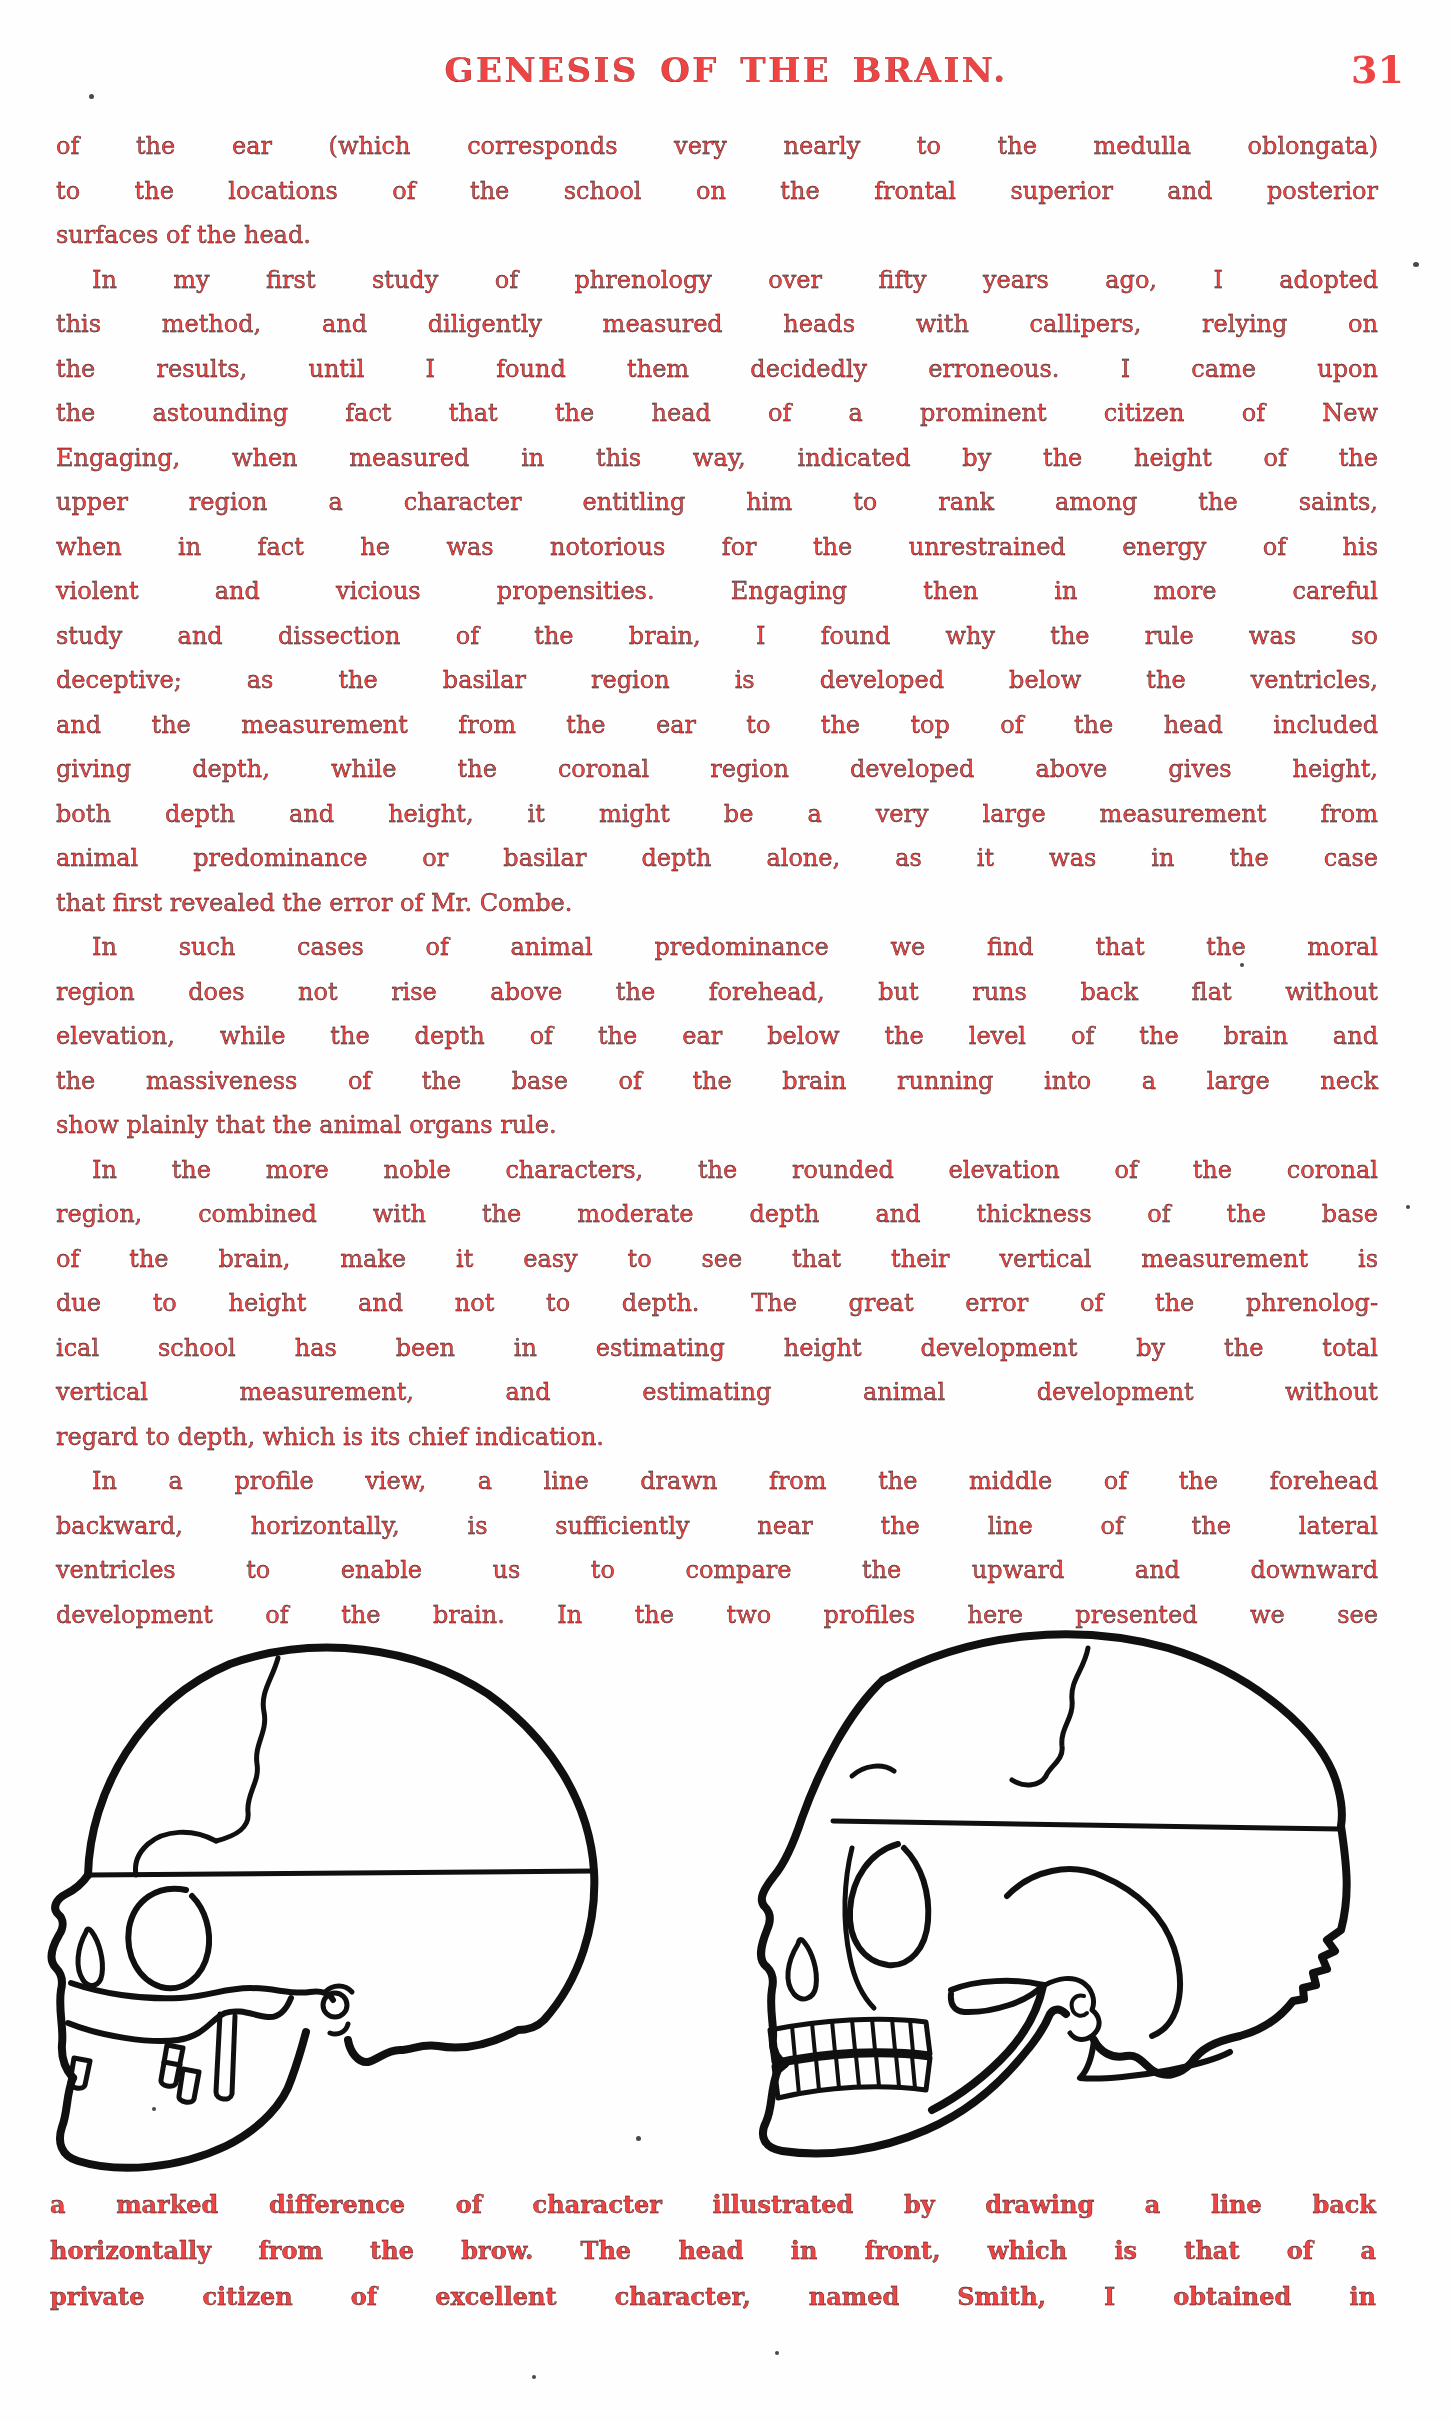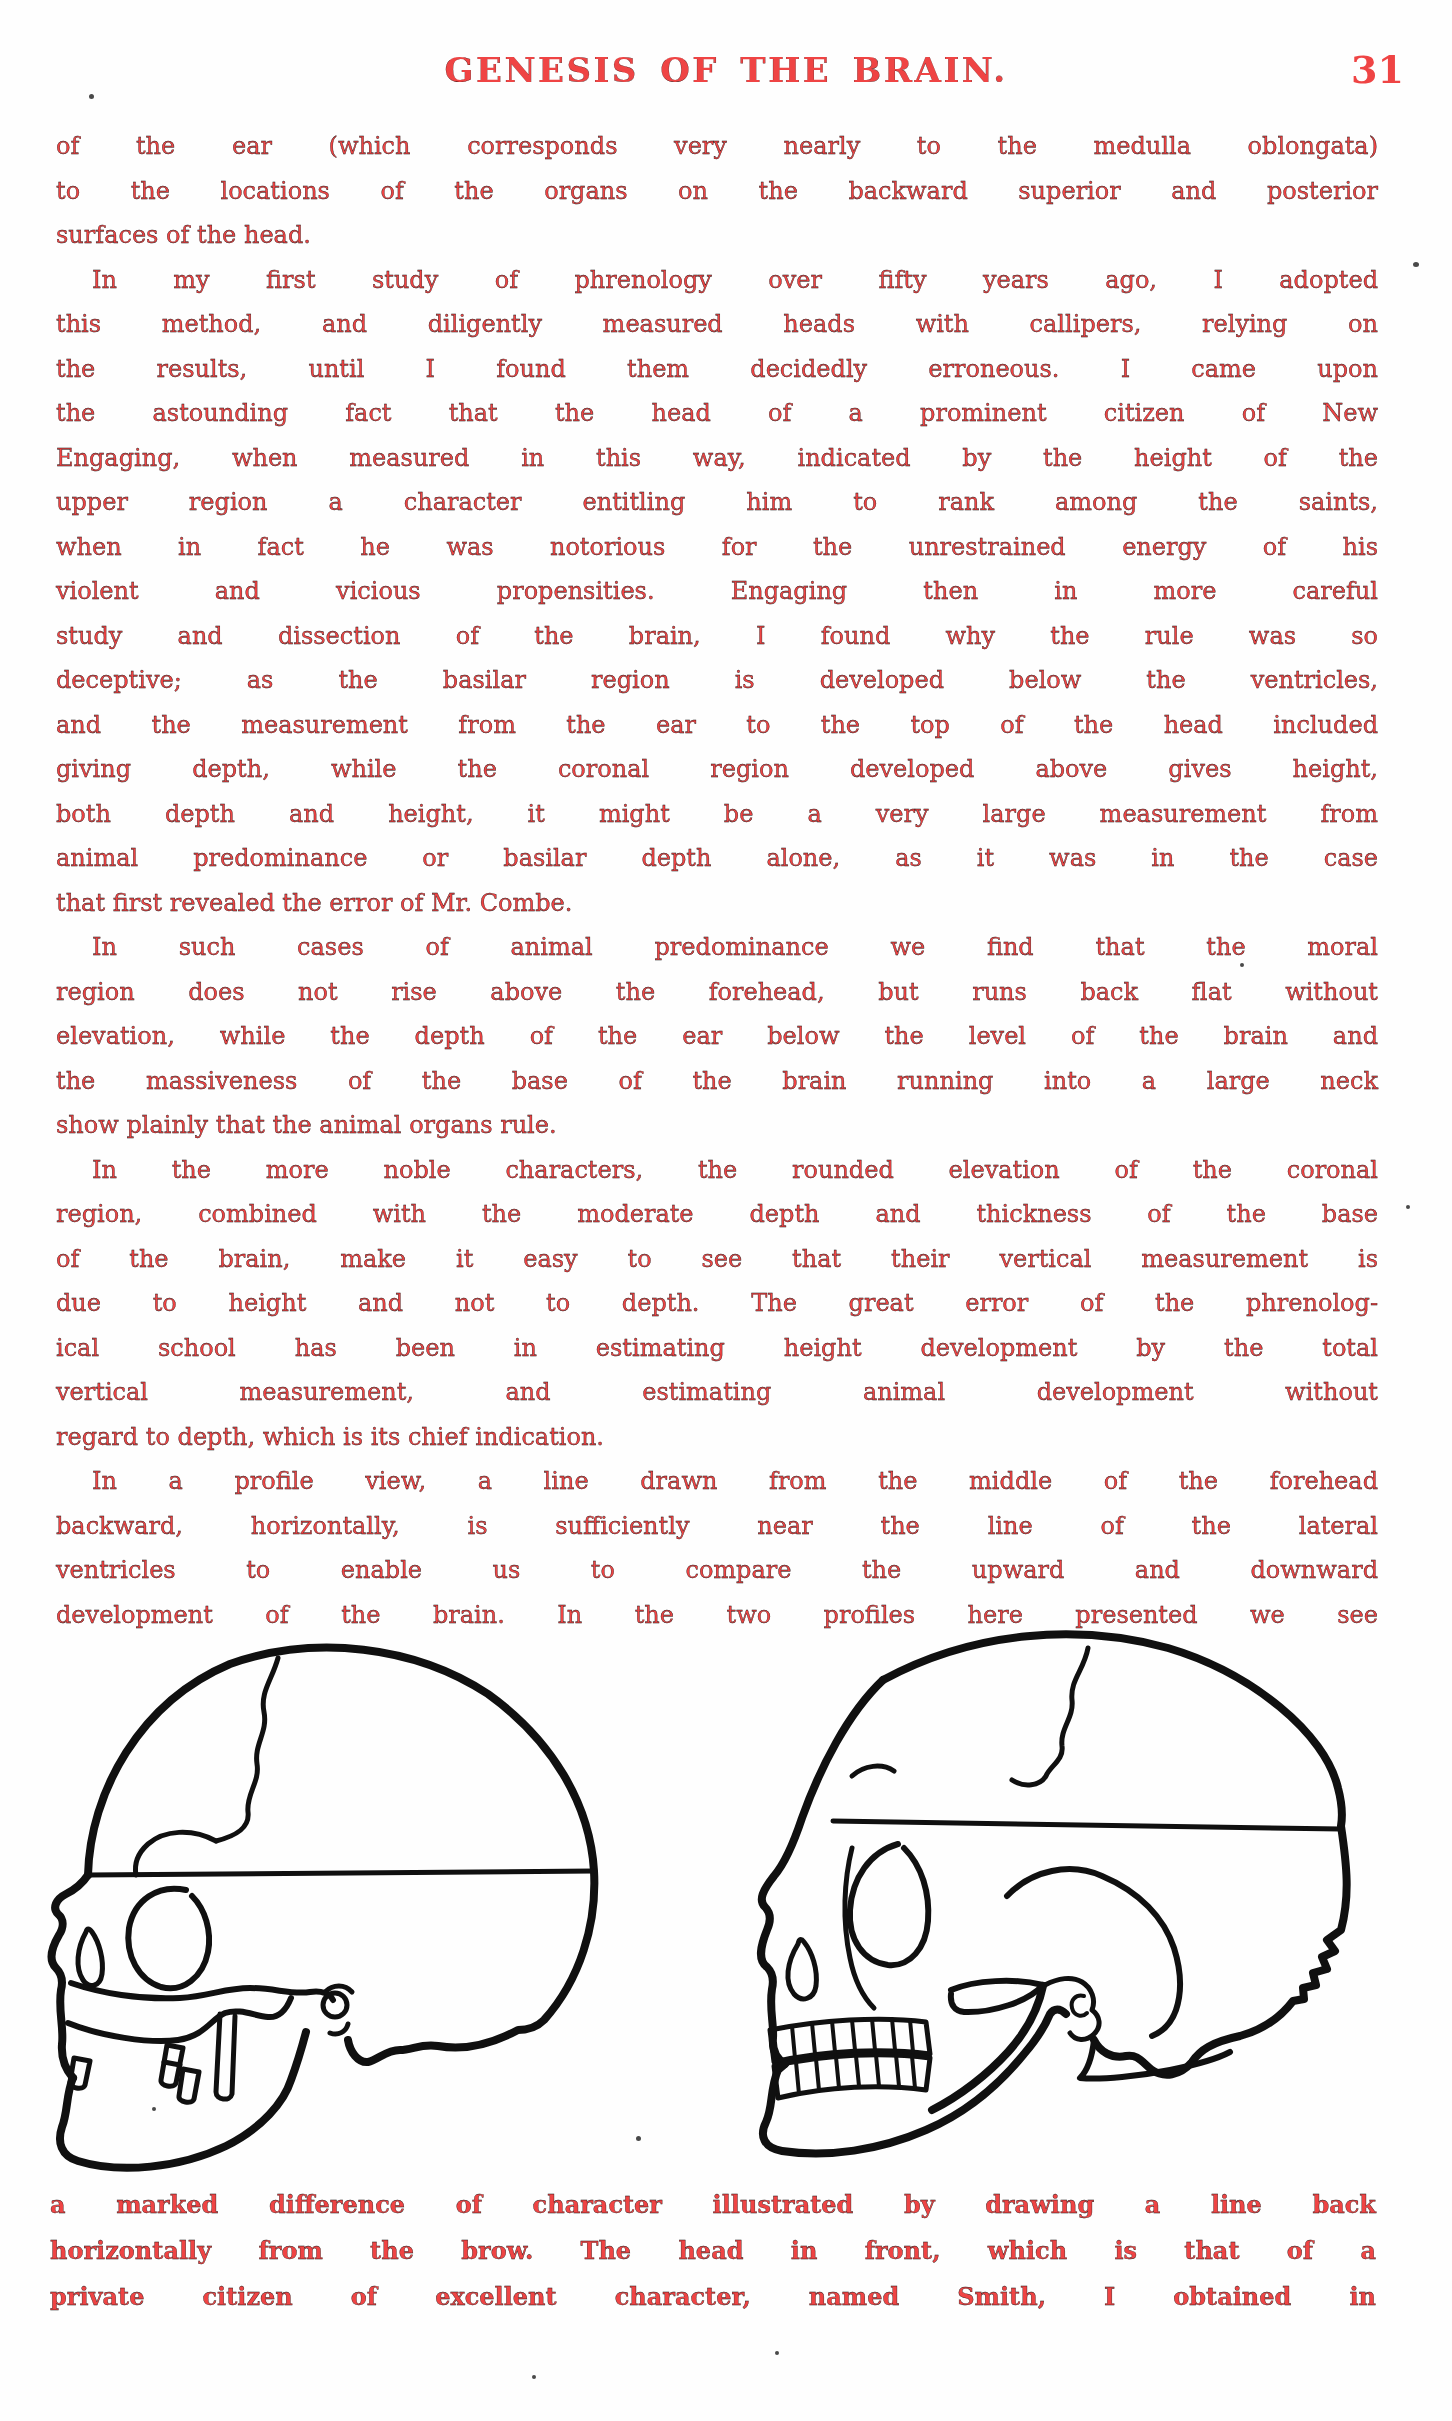--- a/index.html
+++ b/index.html
@@ -62,21 +62,21 @@
 <div class="page">
 
   <div class="header">
     <span class="running-title">GENESIS OF THE BRAIN.</span>
     <span class="page-number">31</span>
   </div>
 
   <div class="body-text" id="body-text">
       <div class="paragraph">
         <div class="line">of the ear (which corresponds very nearly to the medulla oblongata)</div>
-        <div class="line">to the locations of the organs on the backward superior and posterior</div>
+        <div class="line">to the locations of the school on the frontal superior and posterior</div>
         <div class="line last">surfaces of the head.</div>
       </div>
       <div class="paragraph">
         <div class="line indent">In my first study of phrenology over fifty years ago, I adopted</div>
         <div class="line">this method, and diligently measured heads with callipers, relying on</div>
         <div class="line">the results, until I found them decidedly erroneous. I came upon</div>
         <div class="line">the astounding fact that the head of a prominent citizen of New</div>
         <div class="line">Engaging, when measured in this way, indicated by the height of the</div>
         <div class="line">upper region a character entitling him to rank among the saints,</div>
         <div class="line">when in fact he was notorious for the unrestrained energy of his</div>

